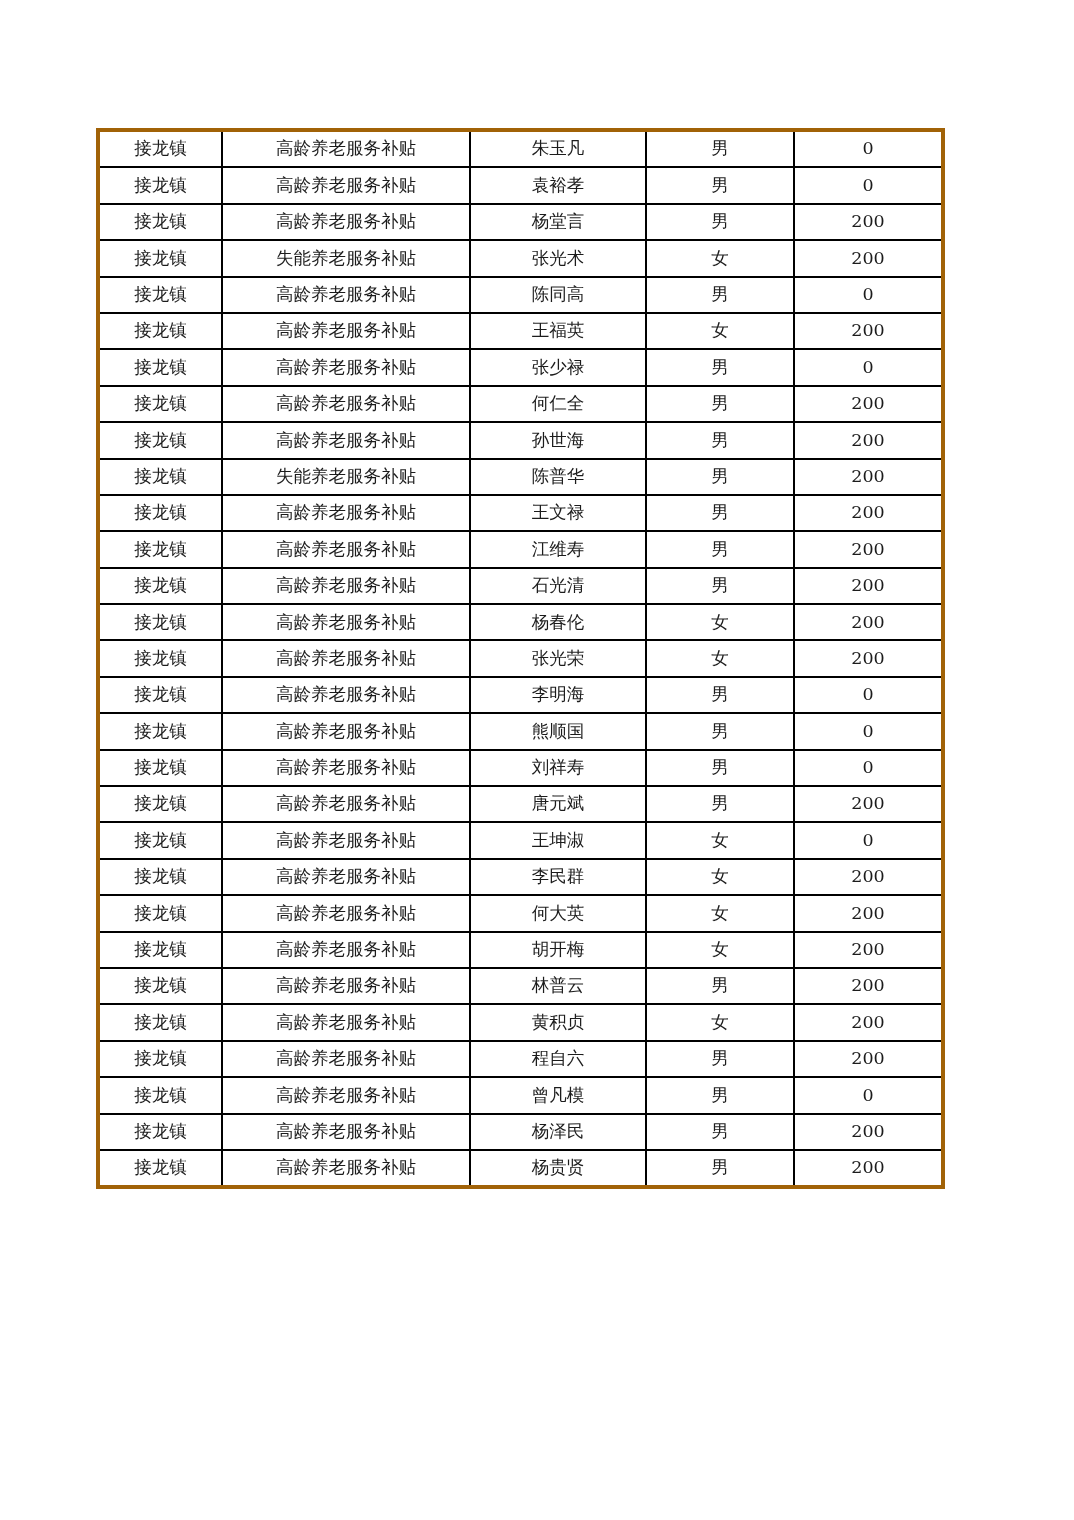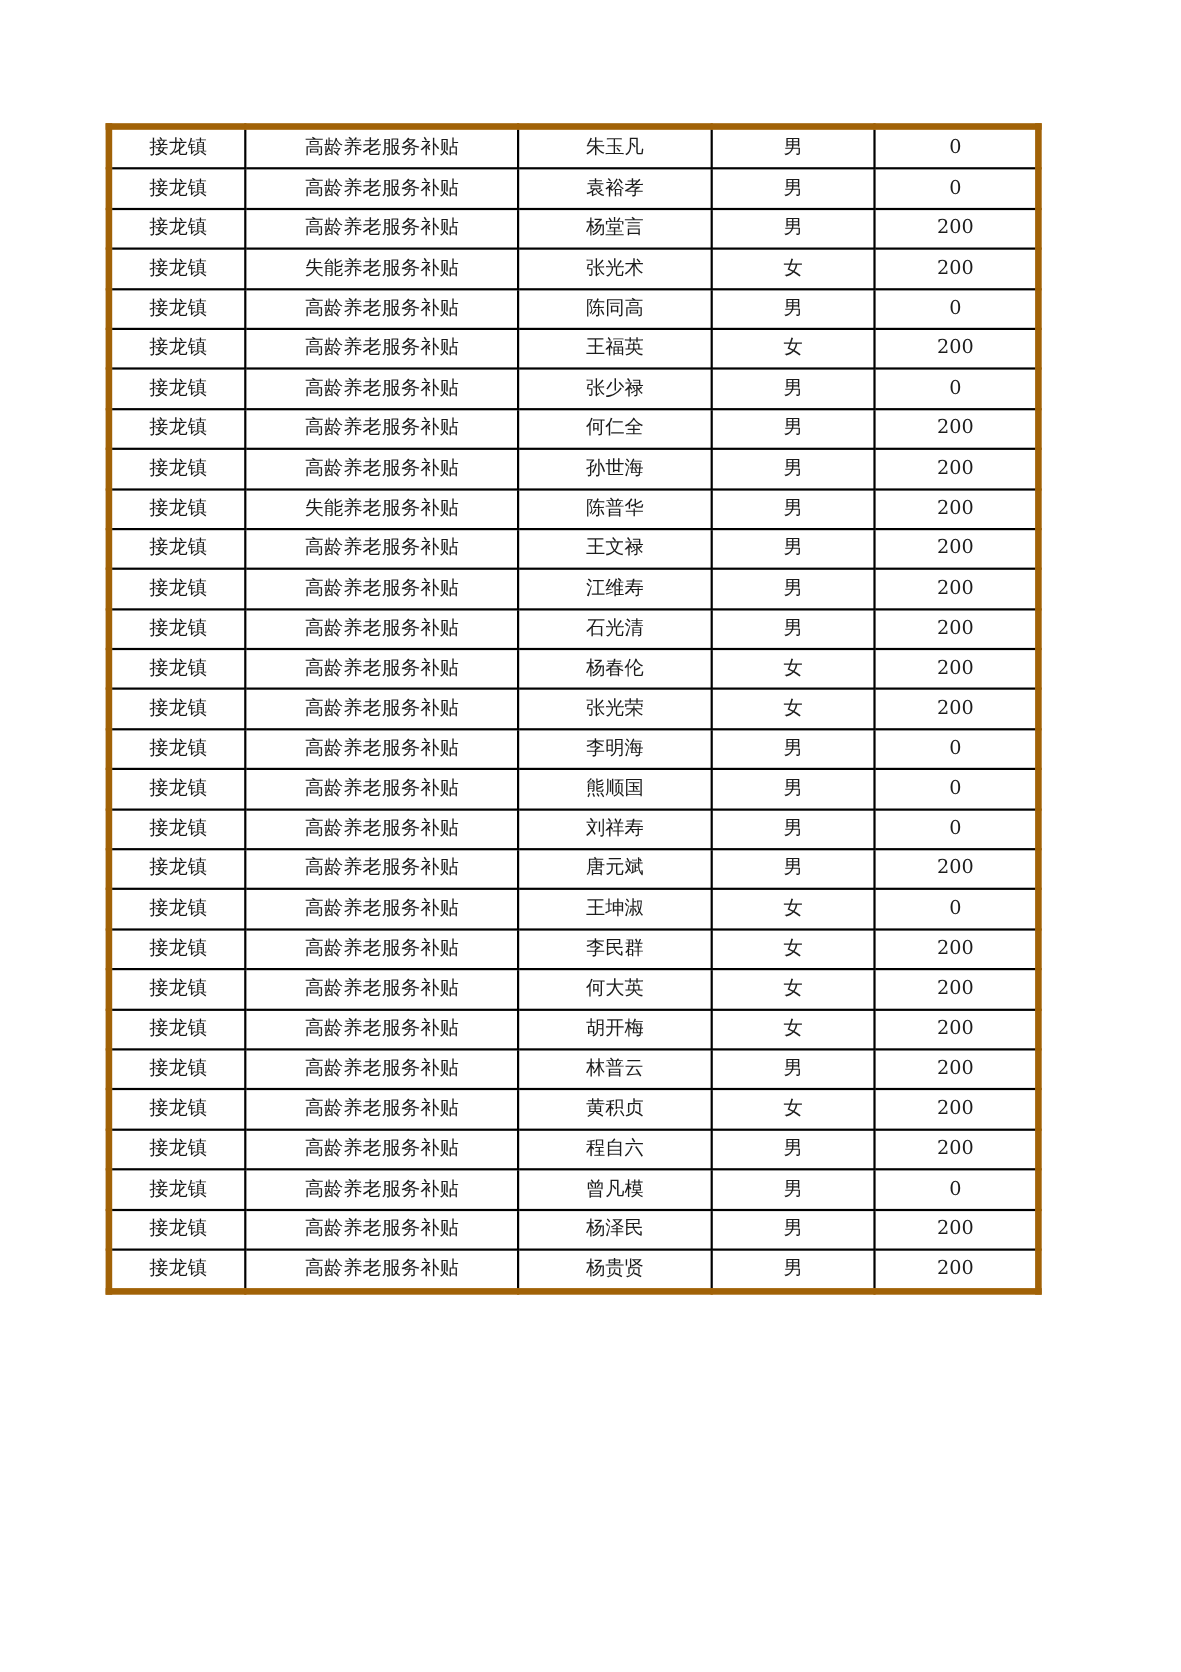--- a/index.html
+++ b/index.html
@@ -17,25 +17,25 @@
   .page {
     position: absolute;
     left: 0; top: 0;
     width: 1074px;
     height: 1520px;
     background: #ffffff;
   }
   table.subsidy-table {
     position: absolute;
     left: 96px;
-    top: 112px;
+    top: 128px;
     width: 845px;
     border-collapse: collapse;
     table-layout: fixed;
-    border: 6px solid #a16207;
+    border: 4px solid #a16207;
   }
   table.subsidy-table td {
     border: 2px solid #000000;
     height: 34.4px;
     text-align: center;
     vertical-align: middle;
     font-size: 17.5px;
     line-height: 1;
     padding: 0;
     color: #1c1c1c;

